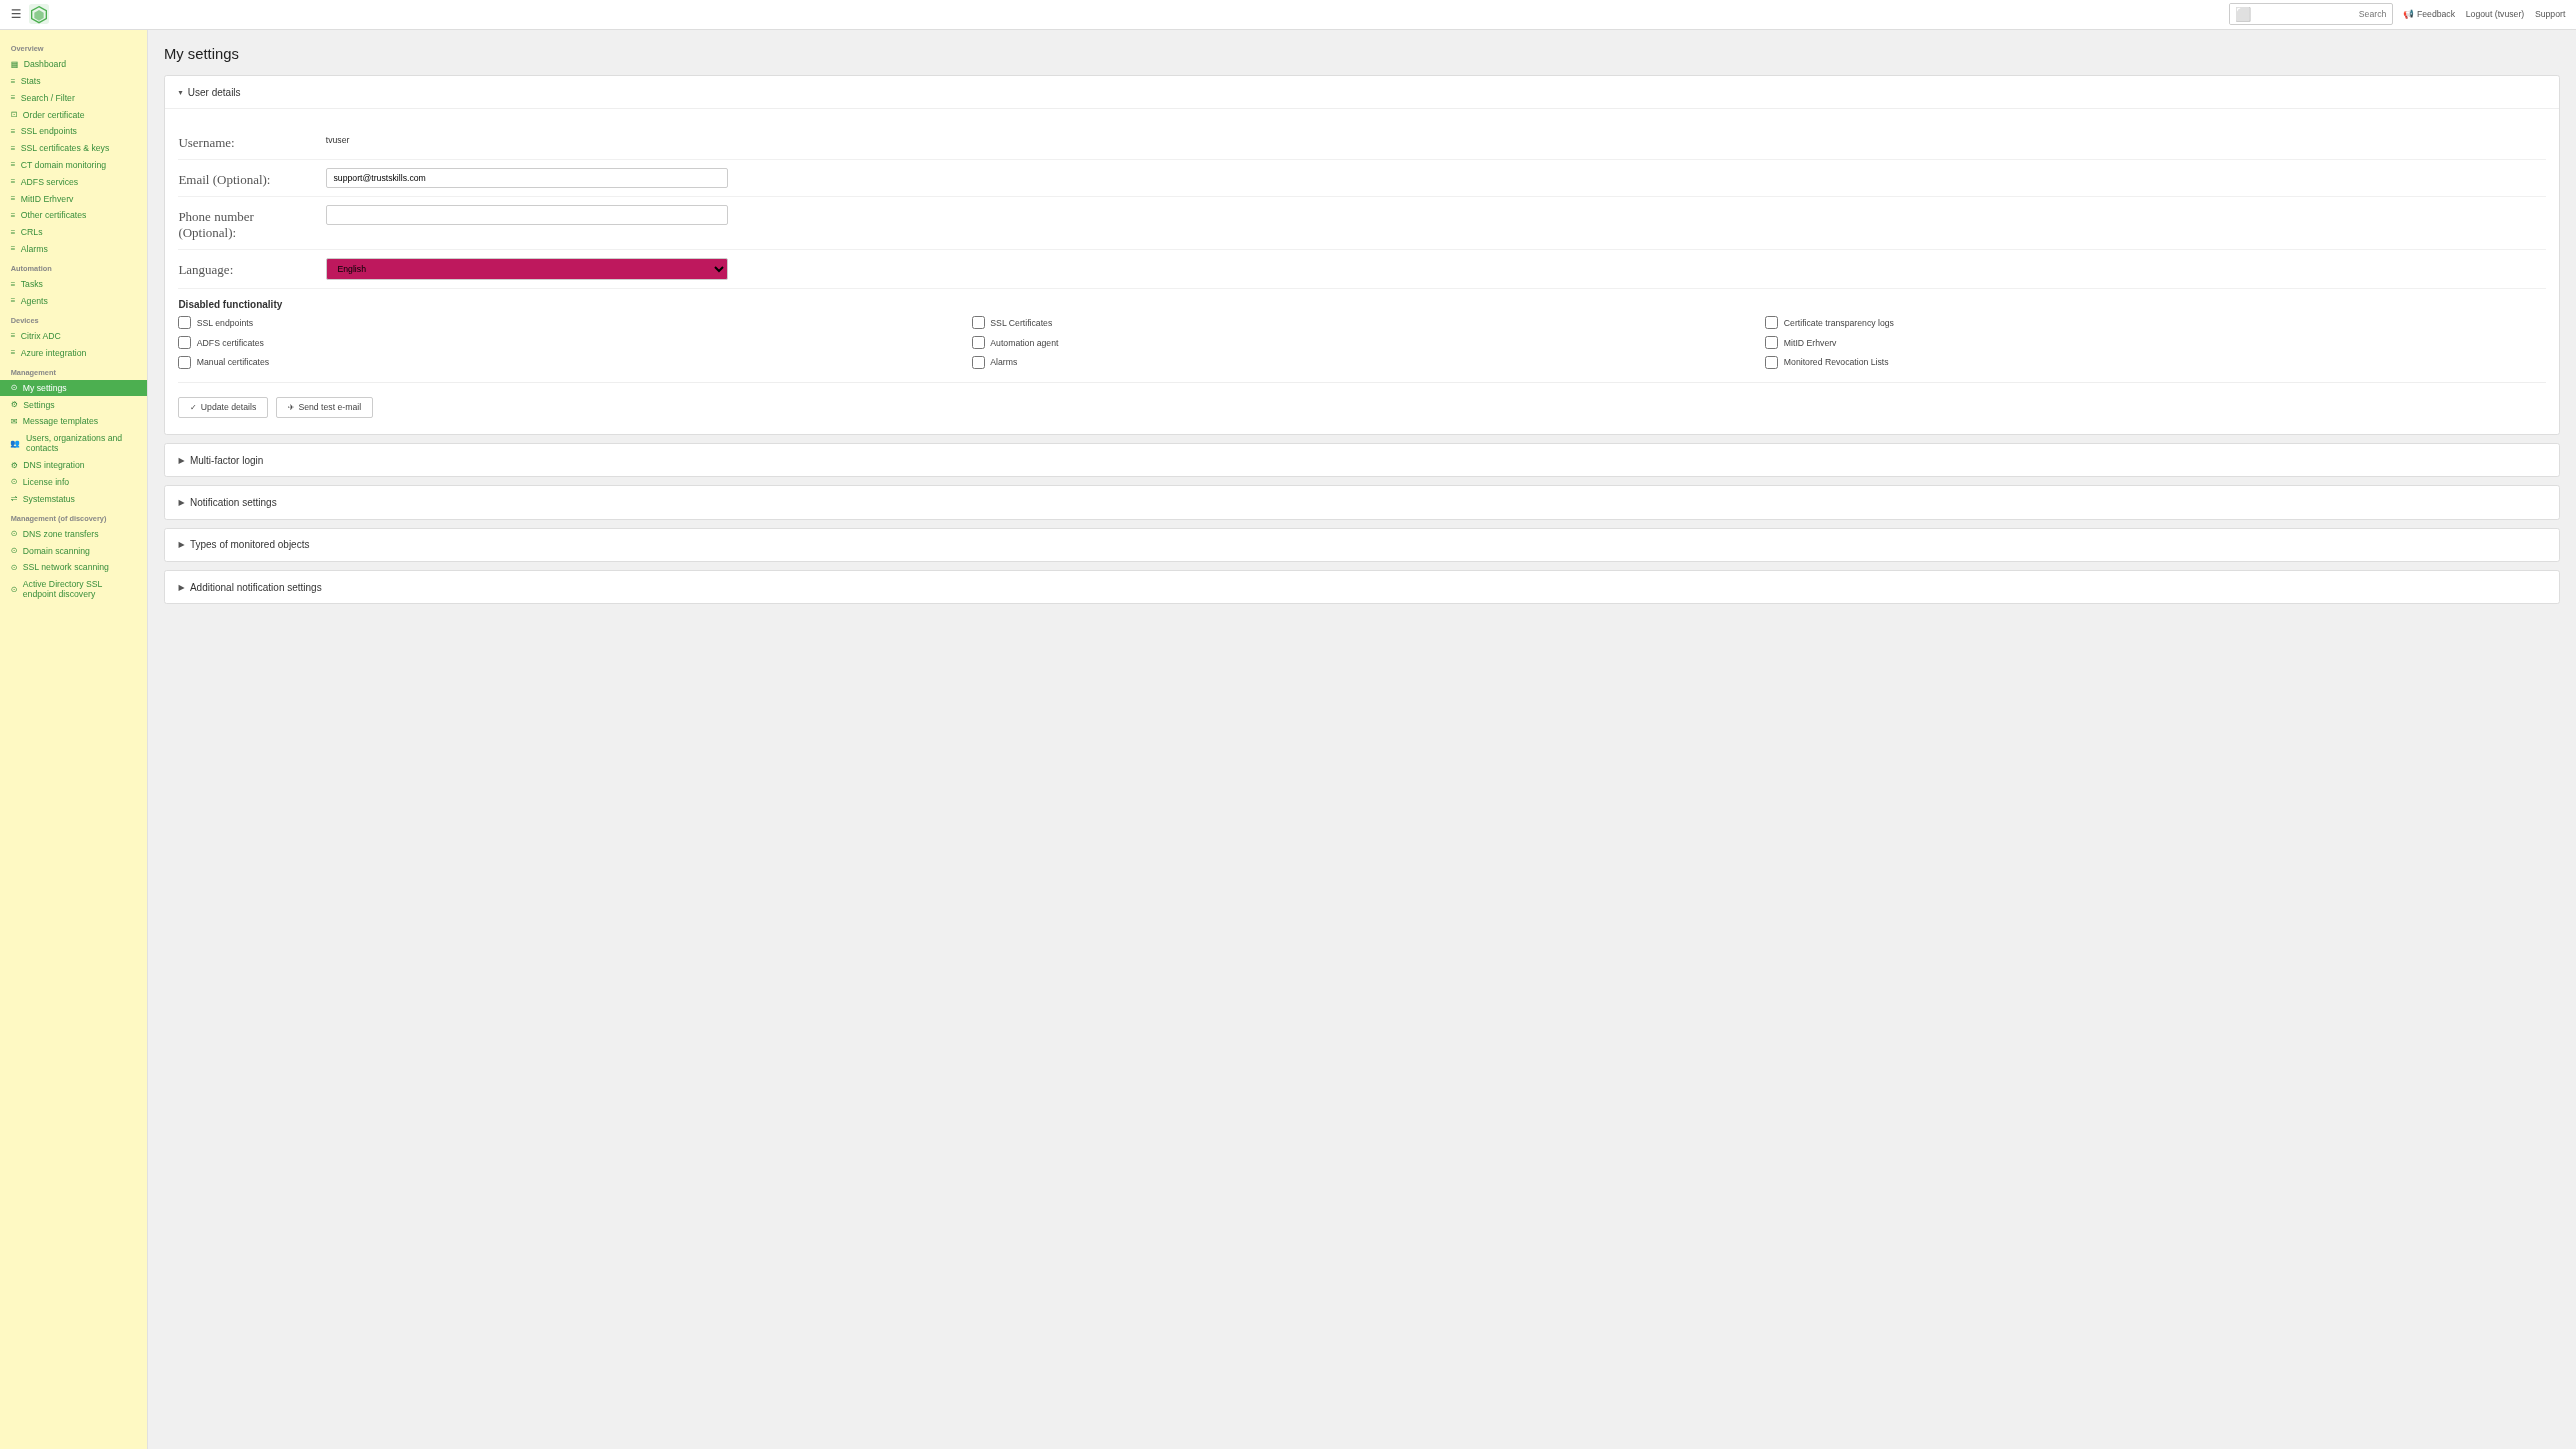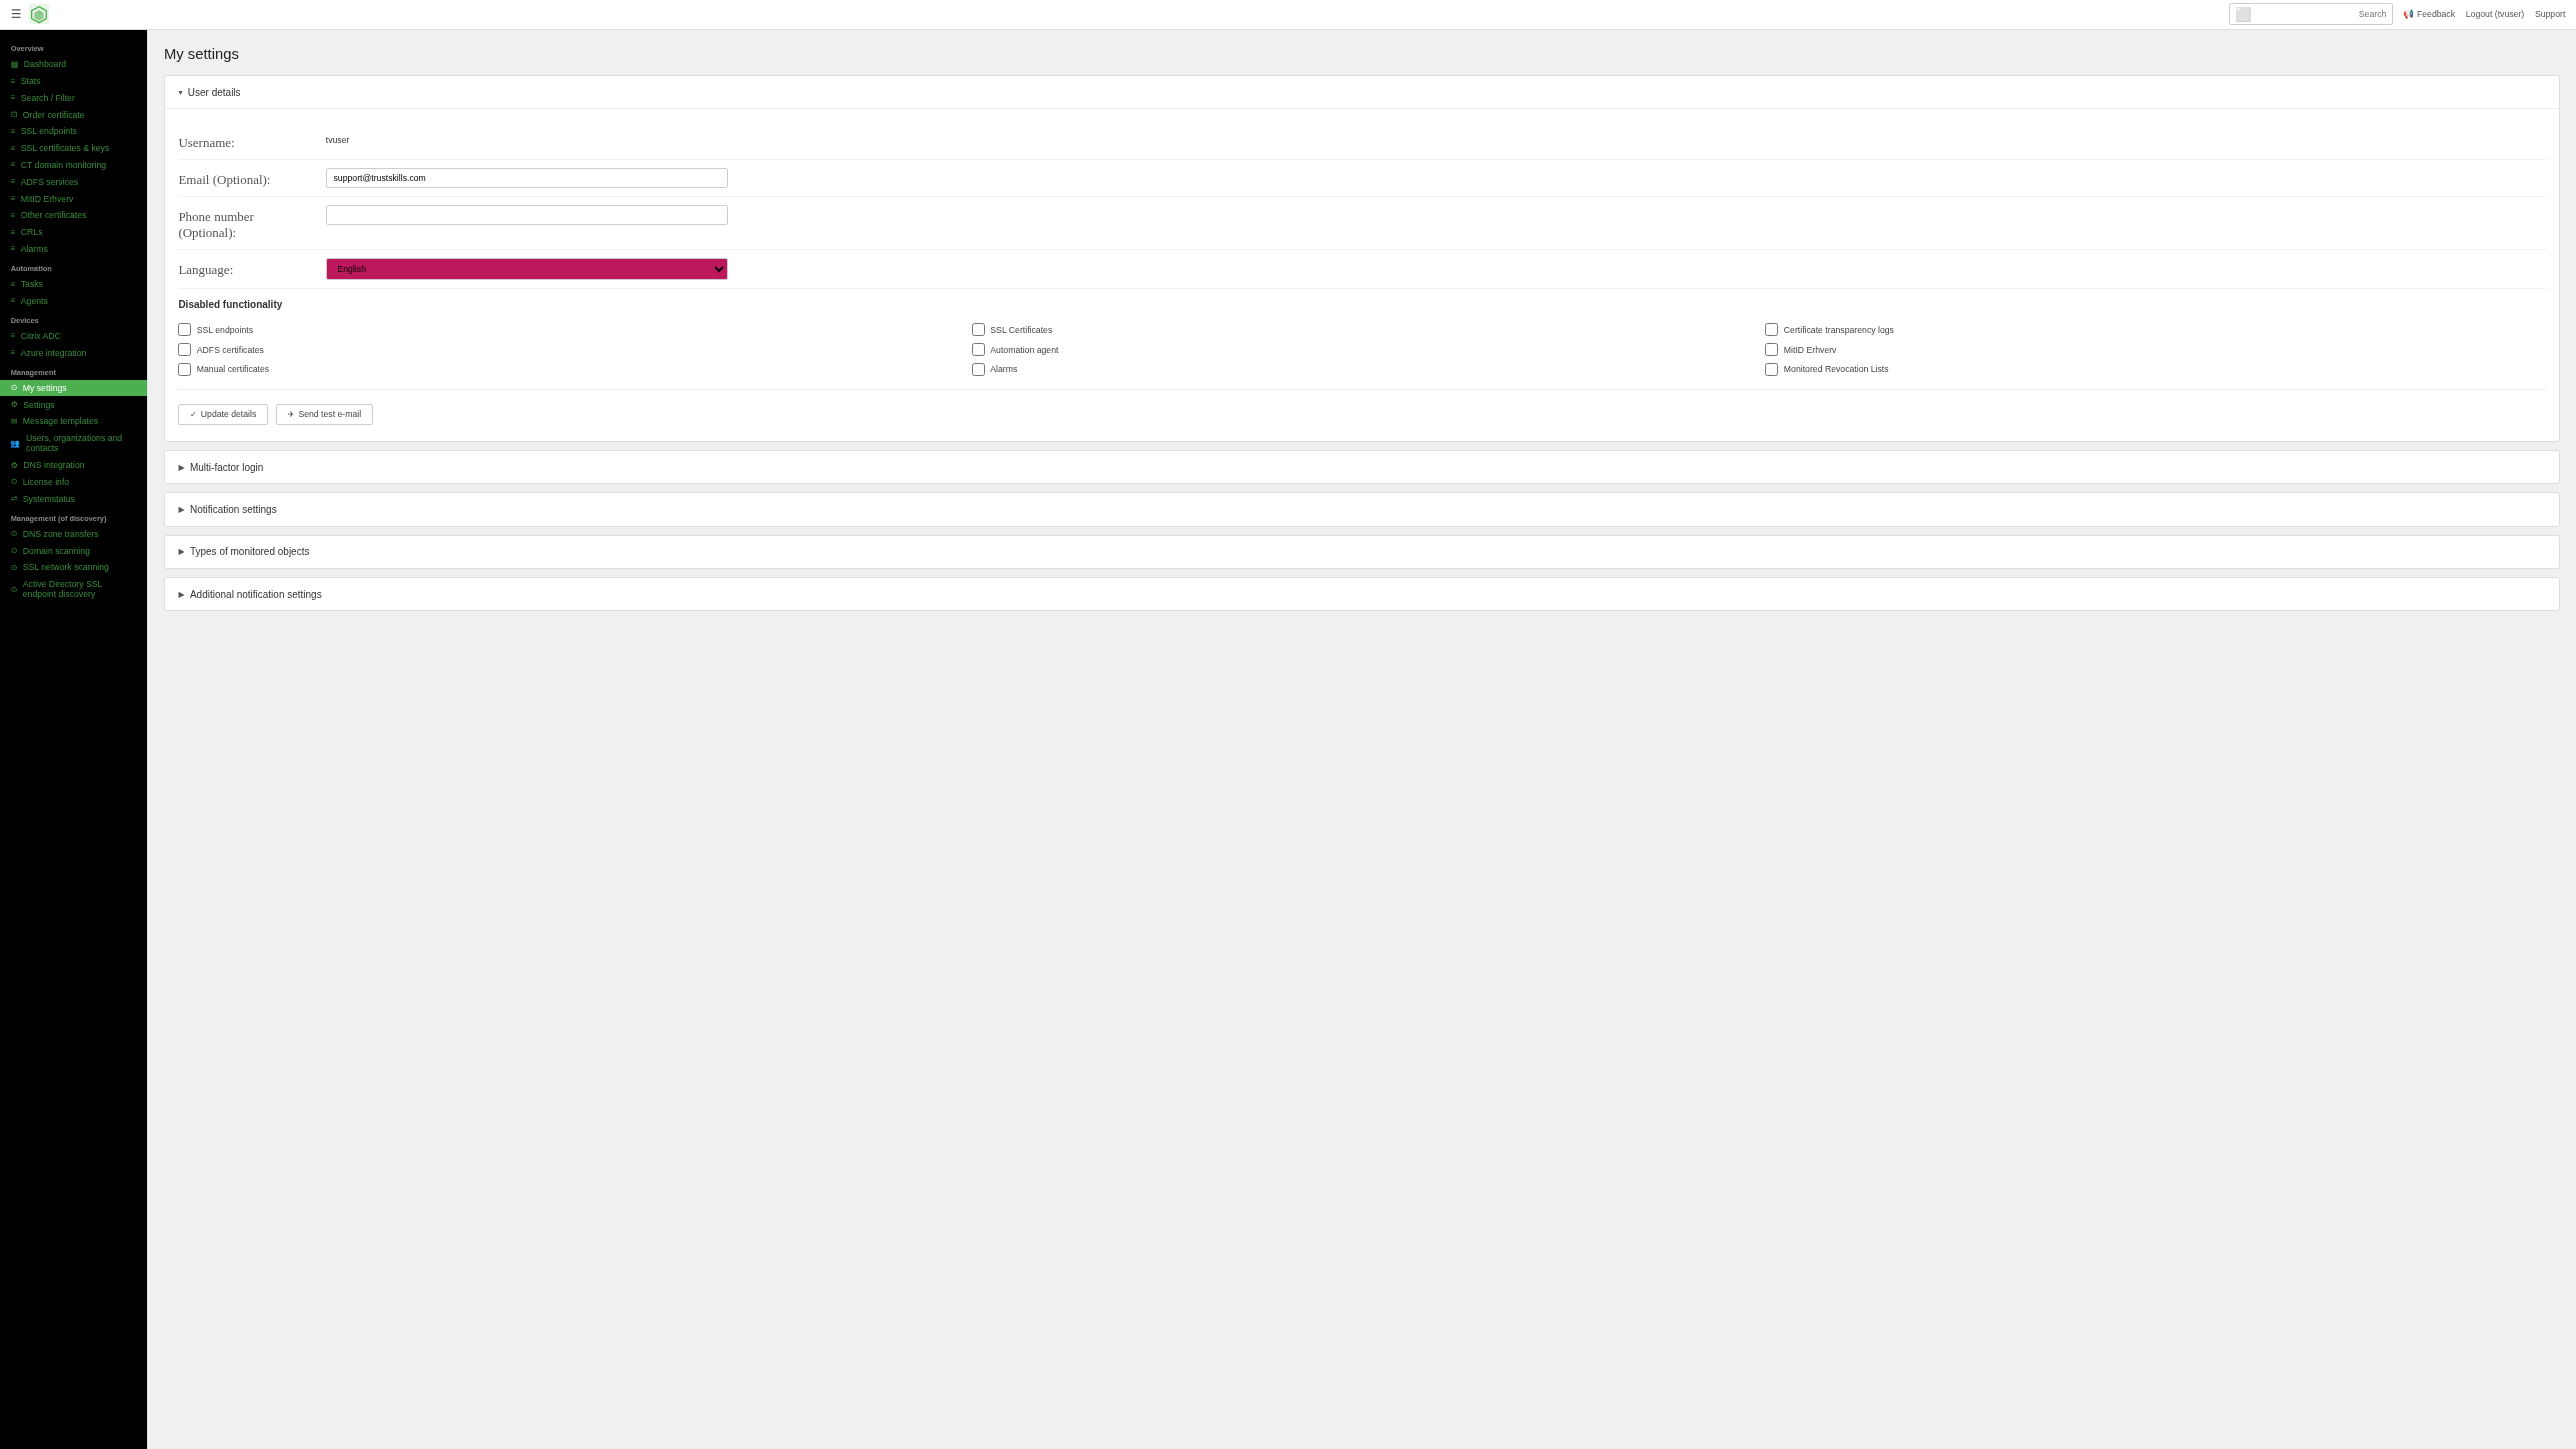--- a/index.html
+++ b/index.html
@@ -18,21 +18,21 @@
     .search-container { display: flex; align-items: center; border: 0.7px solid #ccc; border-radius: 2px; overflow: hidden; }
     .search-icon-btn { background: #fff; border: none; padding: 2.7px 5.4px; cursor: pointer; color: #555; }
     .search-input { border: none; outline: none; padding: 2.7px 5.4px; font-size: 8.7px; width: 134px; text-align: right; }
     .topbar-btn { background: none; border: none; cursor: pointer; font-size: 8.7px; color: #555; display: flex; align-items: center; gap: 2.7px; }
 
     
     .layout { display: flex; margin-top: 29.5px; min-height: calc(100vh - 29.5px); }
 
     
     .sidebar {
-      width: 148px; background: #000000; border-right: 0.7px solid #e0e0e0;
+      width: 148px; background: #fef9c3; border-right: 0.7px solid #e0e0e0;
       padding: 8px 0; flex-shrink: 0; overflow-y: auto;
       position: fixed; top: 29.5px; left: 0; bottom: 0;
     }
     .sidebar-section-title {
       font-size: 7.4px; font-weight: 700; color: #888; padding: 6.7px 10.7px 2.7px;
       text-transform: none; letter-spacing: 0;
     }
     .sidebar-item {
       display: flex; align-items: center; gap: 5.4px;
       padding: 3.4px 10.7px; cursor: pointer; color: #444; font-size: 8.7px;
@@ -73,21 +73,21 @@
       flex: 1; max-width: 402px; padding: 4px 6.7px;
       border: 0.7px solid #ccc; border-radius: 2px; font-size: 8.7px;
       outline: none;
     }
     .form-value { padding-top: 4px; font-size: 8.7px; color: #333; }
 
     select.form-control { background: #be185d; cursor: pointer; }
 
     
     .disabled-func-section { padding: 10.7px 0 5.4px; }
-    .disabled-func-title { font-size: 10px; font-weight: 600; margin-bottom: 13px; color: #333; }
+    .disabled-func-title { font-size: 10px; font-weight: 600; margin-bottom: 6px; color: #333; }
     .checkbox-grid { display: grid; grid-template-columns: repeat(3, 1fr); gap: 6.7px 13.4px; }
     .checkbox-item { display: flex; align-items: center; gap: 5.4px; font-size: 8.7px; color: #444; }
     .checkbox-item input[type="checkbox"] { cursor: pointer; }
 
     
     .btn-row { display: flex; gap: 8px; padding-top: 13.4px; border-top: 0.7px solid #eee; margin-top: 8px; }
     .btn {
       display: flex; align-items: center; gap: 4px;
       padding: 4.7px 10.7px; border: 0.7px solid #ccc; border-radius: 2px;
       background: #fff; cursor: pointer; font-size: 8.7px; color: #444;

